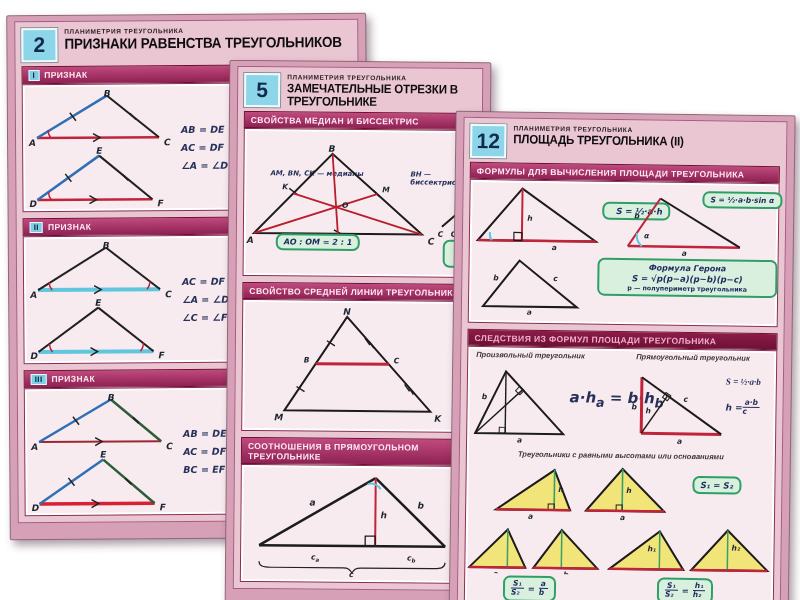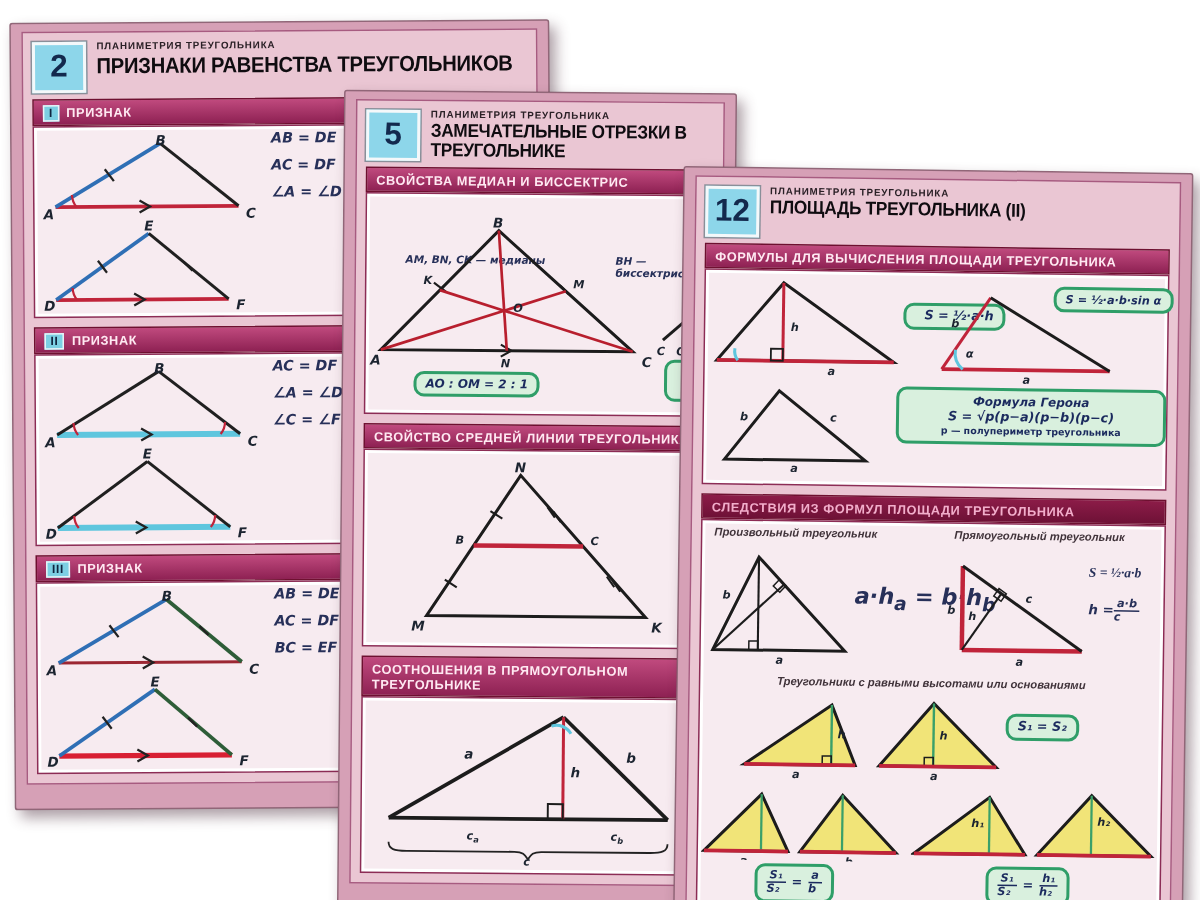--- a/index.html
+++ b/index.html
@@ -20,21 +20,21 @@
 
   .section{margin:0 2px 6px 2px;}
   .bar{background:linear-gradient(180deg,#c04a7e,#8e2153);color:#ffe9f2;font-size:8.5px;font-weight:bold;
        letter-spacing:.4px;padding:2.5px 6px;border:1px solid #6e1030;display:flex;align-items:center;gap:5px;}
   .bar.dark{background:linear-gradient(180deg,#8c1c48,#6e1136);color:#f2aecb;}
   .chip{background:#7ccfe3;color:#10253f;font-size:8px;font-weight:bold;padding:0 3px;border:1px solid #e8f4f8;line-height:9px;}
   .panel{background:#f7ebf0;border:1px solid #8c2c55;box-shadow:inset 0 0 0 2px #ffffff;
          padding:4px 6px;position:relative;}
 
   .hand{font-family:"DejaVu Sans",sans-serif;font-style:italic;font-weight:bold;color:#273059;}
-  .cond-col{display:flex;flex-direction:column;justify-content:flex-start;gap:7px;}
+  .cond-col{display:flex;flex-direction:column;justify-content:center;gap:7px;}
   .cond{font-size:9.5px;white-space:nowrap;}
   .brace{font-size:46px;font-weight:400;color:#222;transform:scaleX(.65);line-height:1;align-self:center;}
   .implies{font-size:20px;color:#2b2b2b;align-self:center;font-weight:bold;}
 
   .green-box{background:#d9f0de;border:2px solid #2f9e68;border-radius:7px;color:#1b2a5e;
              font-family:"DejaVu Sans",sans-serif;font-style:italic;font-weight:bold;
              font-size:8.5px;padding:2px 6px;display:inline-flex;align-items:center;gap:4px;white-space:nowrap;}
   .frac{display:inline-flex;flex-direction:column;align-items:flex-start;line-height:1.1;font-size:7.5px;}
   .frac .top{border-bottom:1px solid currentColor;padding:0 2px;}
   .note{font-family:"DejaVu Sans",sans-serif;font-style:italic;font-weight:bold;color:#273059;font-size:7px;margin-top:37px;}
@@ -211,21 +211,21 @@
             <line x1="176" y1="92" x2="47" y2="52" stroke="#b81f2e" stroke-width="1.8"></line>
           </g>
           <text x="1" y="102">A</text>
           <text x="82" y="10">B</text>
           <text x="182" y="102">C</text>
           <text x="96" y="66" class="sm">O</text>
           <text x="136" y="50" class="sm">M</text>
           <text x="88" y="103" class="sm">N</text>
           <text x="36" y="48" class="sm">K</text>
         </svg>
-        <span class="green-box abs" style="left:32px;top:118px;font-size:8px;">AO : OM = 2 : 1</span>
+        <span class="green-box abs" style="left:32px;top:104px;font-size:8px;">AO : OM = 2 : 1</span>
         <svg class="abs" style="left:194px;top:48px;" width="36" height="90" viewBox="0 0 36 90">
           <line x1="4" y1="48" x2="36" y2="20" stroke="#1c1c1c" stroke-width="2"></line>
           <text x="0" y="58" class="sm">C</text>
           <text x="13" y="58" class="sm">O</text>
           <rect x="6" y="62" width="28" height="26" rx="6" fill="#d9f0de" stroke="#2f9e68" stroke-width="2"></rect>
         </svg>
       </div>
     </div>
 
     <div class="section">
@@ -377,21 +377,21 @@
           <line x1="4" y1="48" x2="78" y2="48" stroke="#c0243a" stroke-width="2.5"></line>
           <text x="66" y="30" class="sm">h</text>
           <text x="36" y="57" class="sm">a</text>
           <polygon points="94,48 130,6 172,48" fill="#f1e478" stroke="#1c1c1c" stroke-width="2"></polygon>
           <line x1="130" y1="6" x2="130" y2="48" stroke="#3aa06a" stroke-width="1.6"></line>
           <rect x="124" y="42" width="6" height="6" fill="none" stroke="#1c1c1c" stroke-width="1"></rect>
           <line x1="94" y1="48" x2="172" y2="48" stroke="#c0243a" stroke-width="2.5"></line>
           <text x="134" y="30" class="sm">h</text>
           <text x="128" y="57" class="sm">a</text>
         </svg>
-        <span class="green-box abs" style="left:204px;top:126px;">S₁ = S₂</span>
+        <span class="green-box abs" style="left:226px;top:126px;">S₁ = S₂</span>
 
         <svg class="abs" style="left:2px;top:176px;" width="136" height="50" viewBox="0 0 136 50">
           <polygon points="2,44 40,6 58,44" fill="#f1e478" stroke="#1c1c1c" stroke-width="2"></polygon>
           <line x1="40" y1="6" x2="40" y2="44" stroke="#3aa06a" stroke-width="1.5"></line>
           <line x1="2" y1="44" x2="58" y2="44" stroke="#c0243a" stroke-width="2.5"></line>
           <text x="26" y="53" class="sm">a</text>
           <polygon points="66,44 94,6 130,44" fill="#f1e478" stroke="#1c1c1c" stroke-width="2"></polygon>
           <line x1="94" y1="6" x2="94" y2="44" stroke="#3aa06a" stroke-width="1.5"></line>
           <line x1="66" y1="44" x2="130" y2="44" stroke="#c0243a" stroke-width="2.5"></line>
           <text x="96" y="53" class="sm">b</text>

